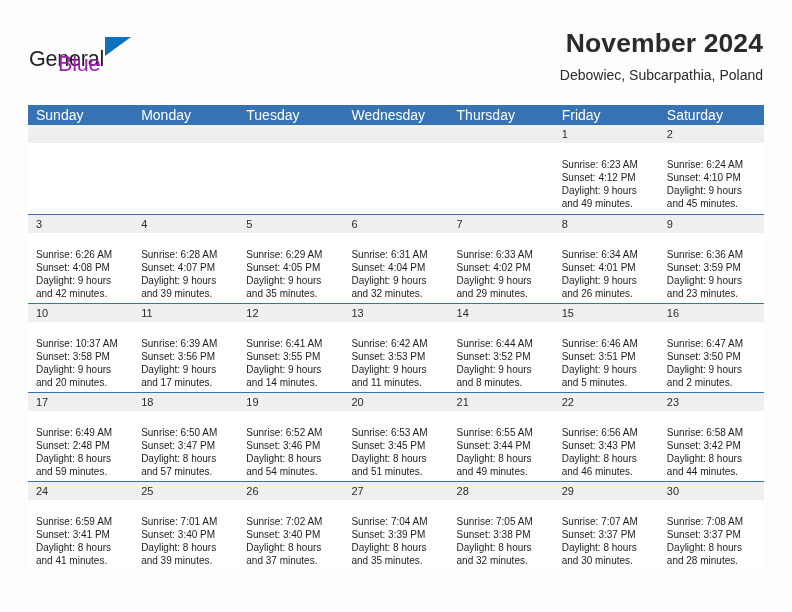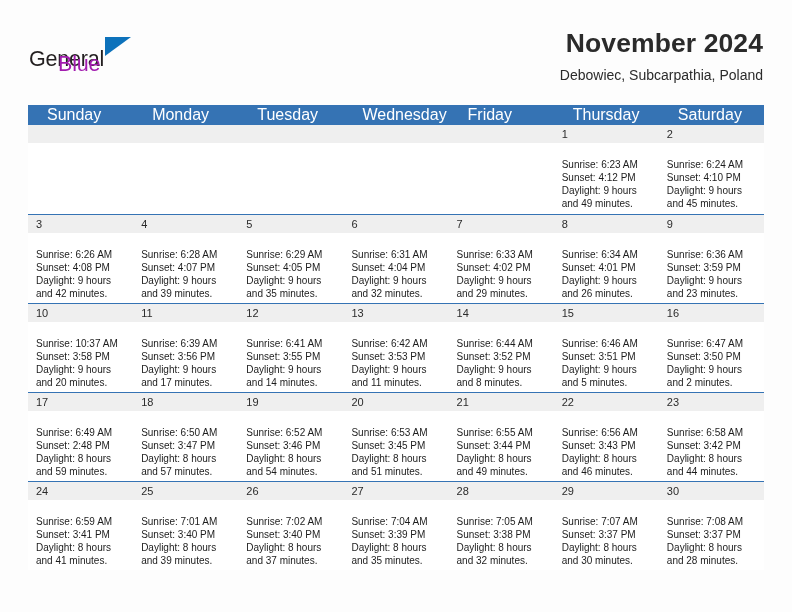--- a/index.html
+++ b/index.html
@@ -93,23 +93,23 @@
   }
 
   .weekdays {
     display: grid;
     grid-template-columns: repeat(7, 1fr);
     background: #3573b4;
     height: 20px;
   }
   .weekday {
     color: #ffffff;
-    font-size: 16px;
+    font-size: 14px;
     line-height: 20px;
-    padding-left: 19px;
+    padding-left: 8px;
     white-space: nowrap;
     overflow: hidden;
   }
 
   .week {
     display: grid;
     grid-template-columns: repeat(7, 1fr);
     border-top: 1.4px solid #3573b4;
     height: 89px;
   }
@@ -163,22 +163,22 @@
 
   </div>
 
   <div class="calendar">
 
     <div class="weekdays">
       <div class="weekday">Sunday</div>
       <div class="weekday">Monday</div>
       <div class="weekday">Tuesday</div>
       <div class="weekday">Wednesday</div>
+      <div class="weekday">Thursday</div>
       <div class="weekday">Friday</div>
-      <div class="weekday">Thursday</div>
       <div class="weekday">Saturday</div>
     </div>
 
     <div id="weeks-container">
         <div class="week first">
           <div class="daycell empty">
             <div class="datestrip"></div>
           </div>
           <div class="daycell empty">
             <div class="datestrip"></div>

